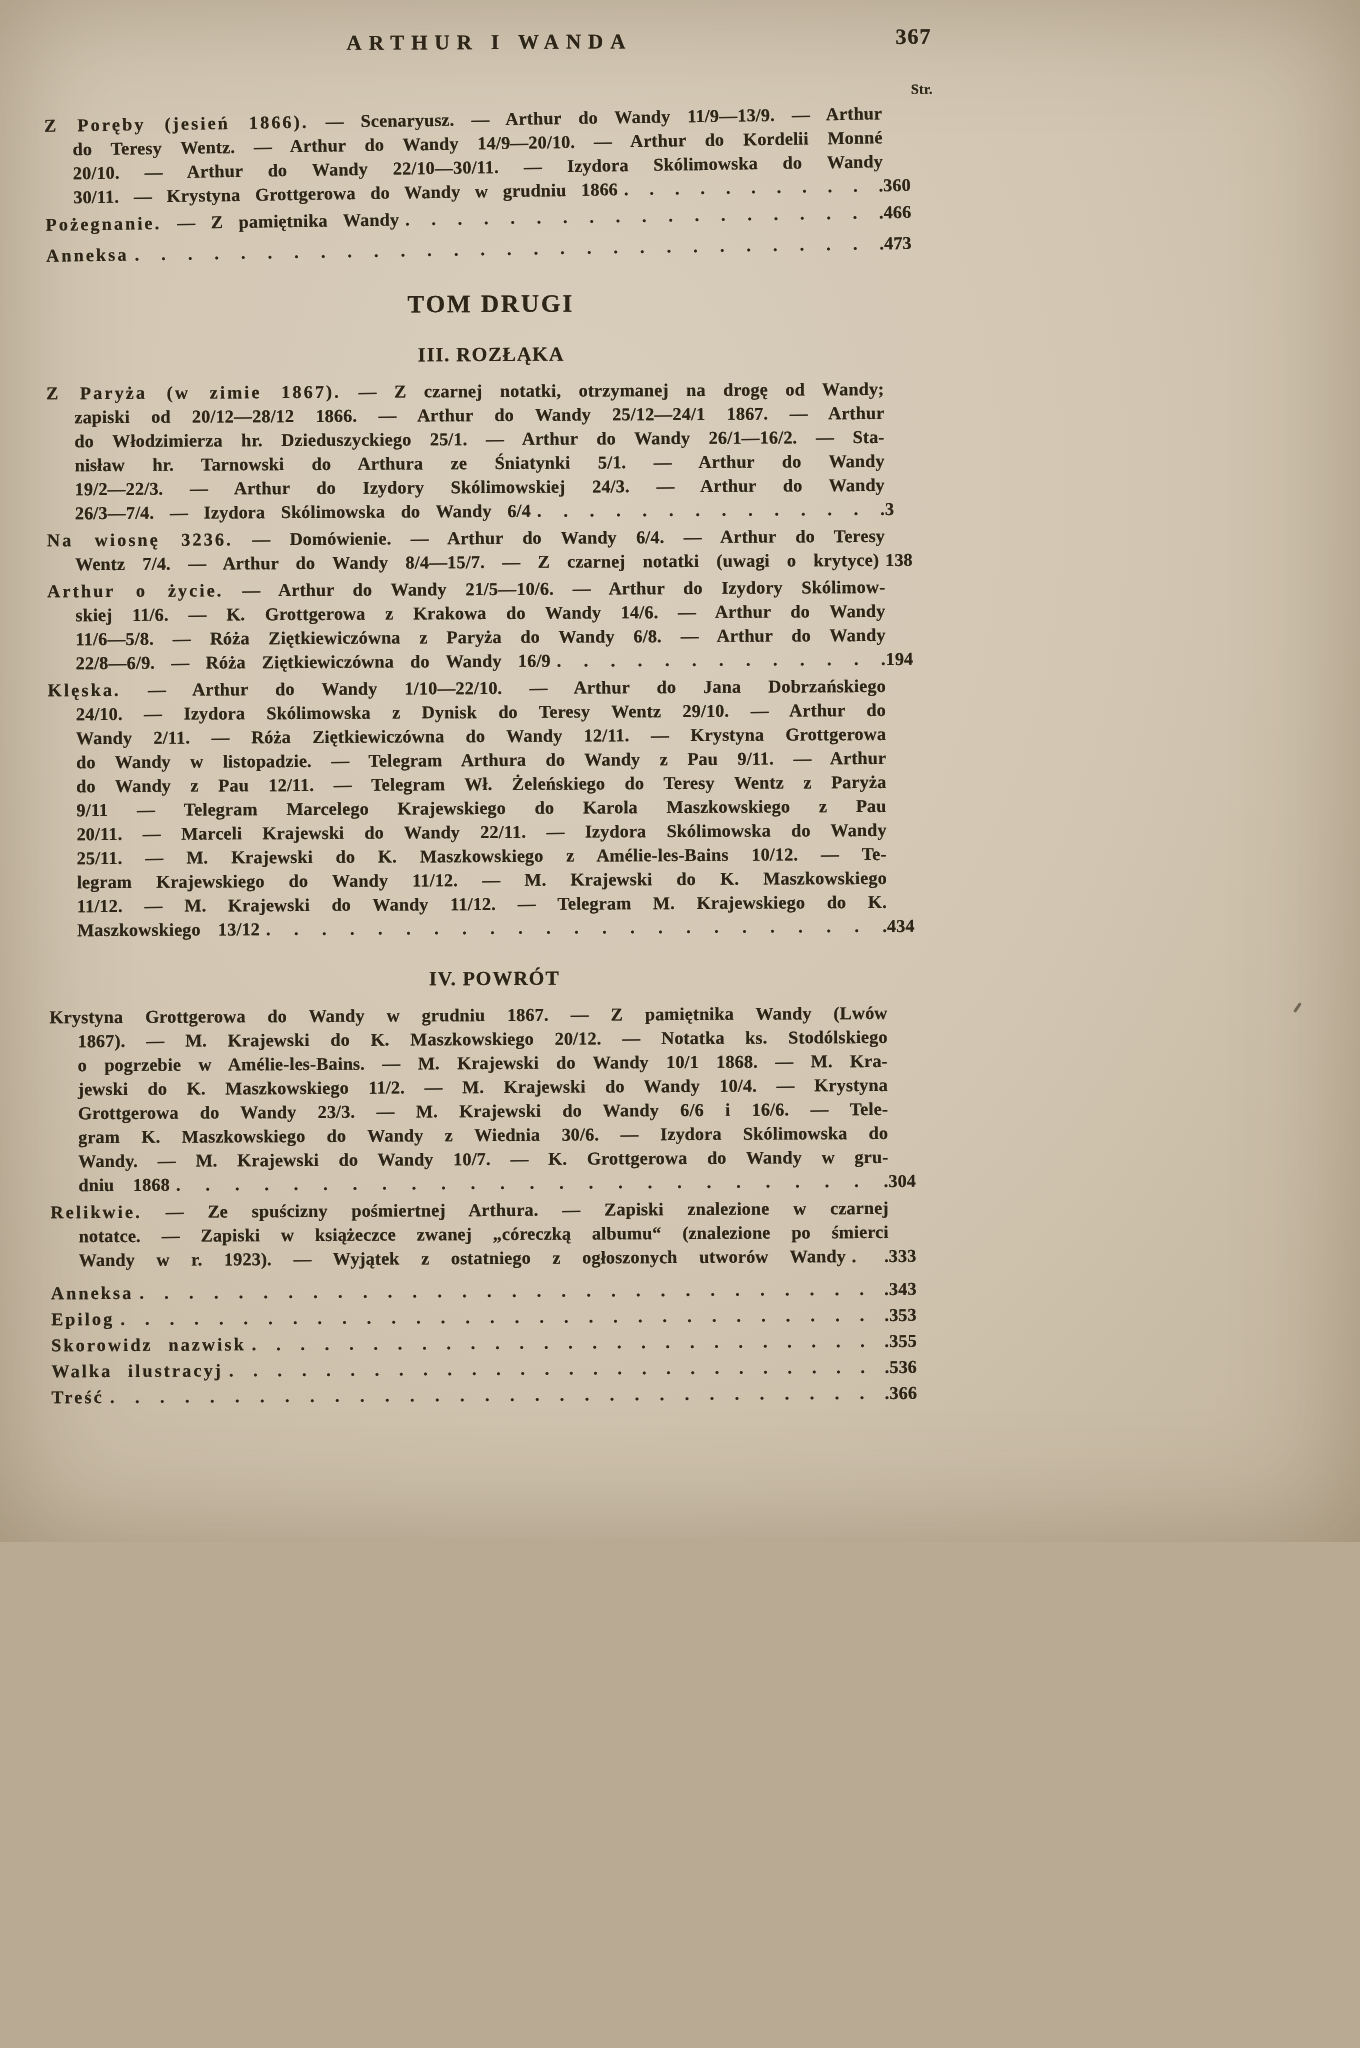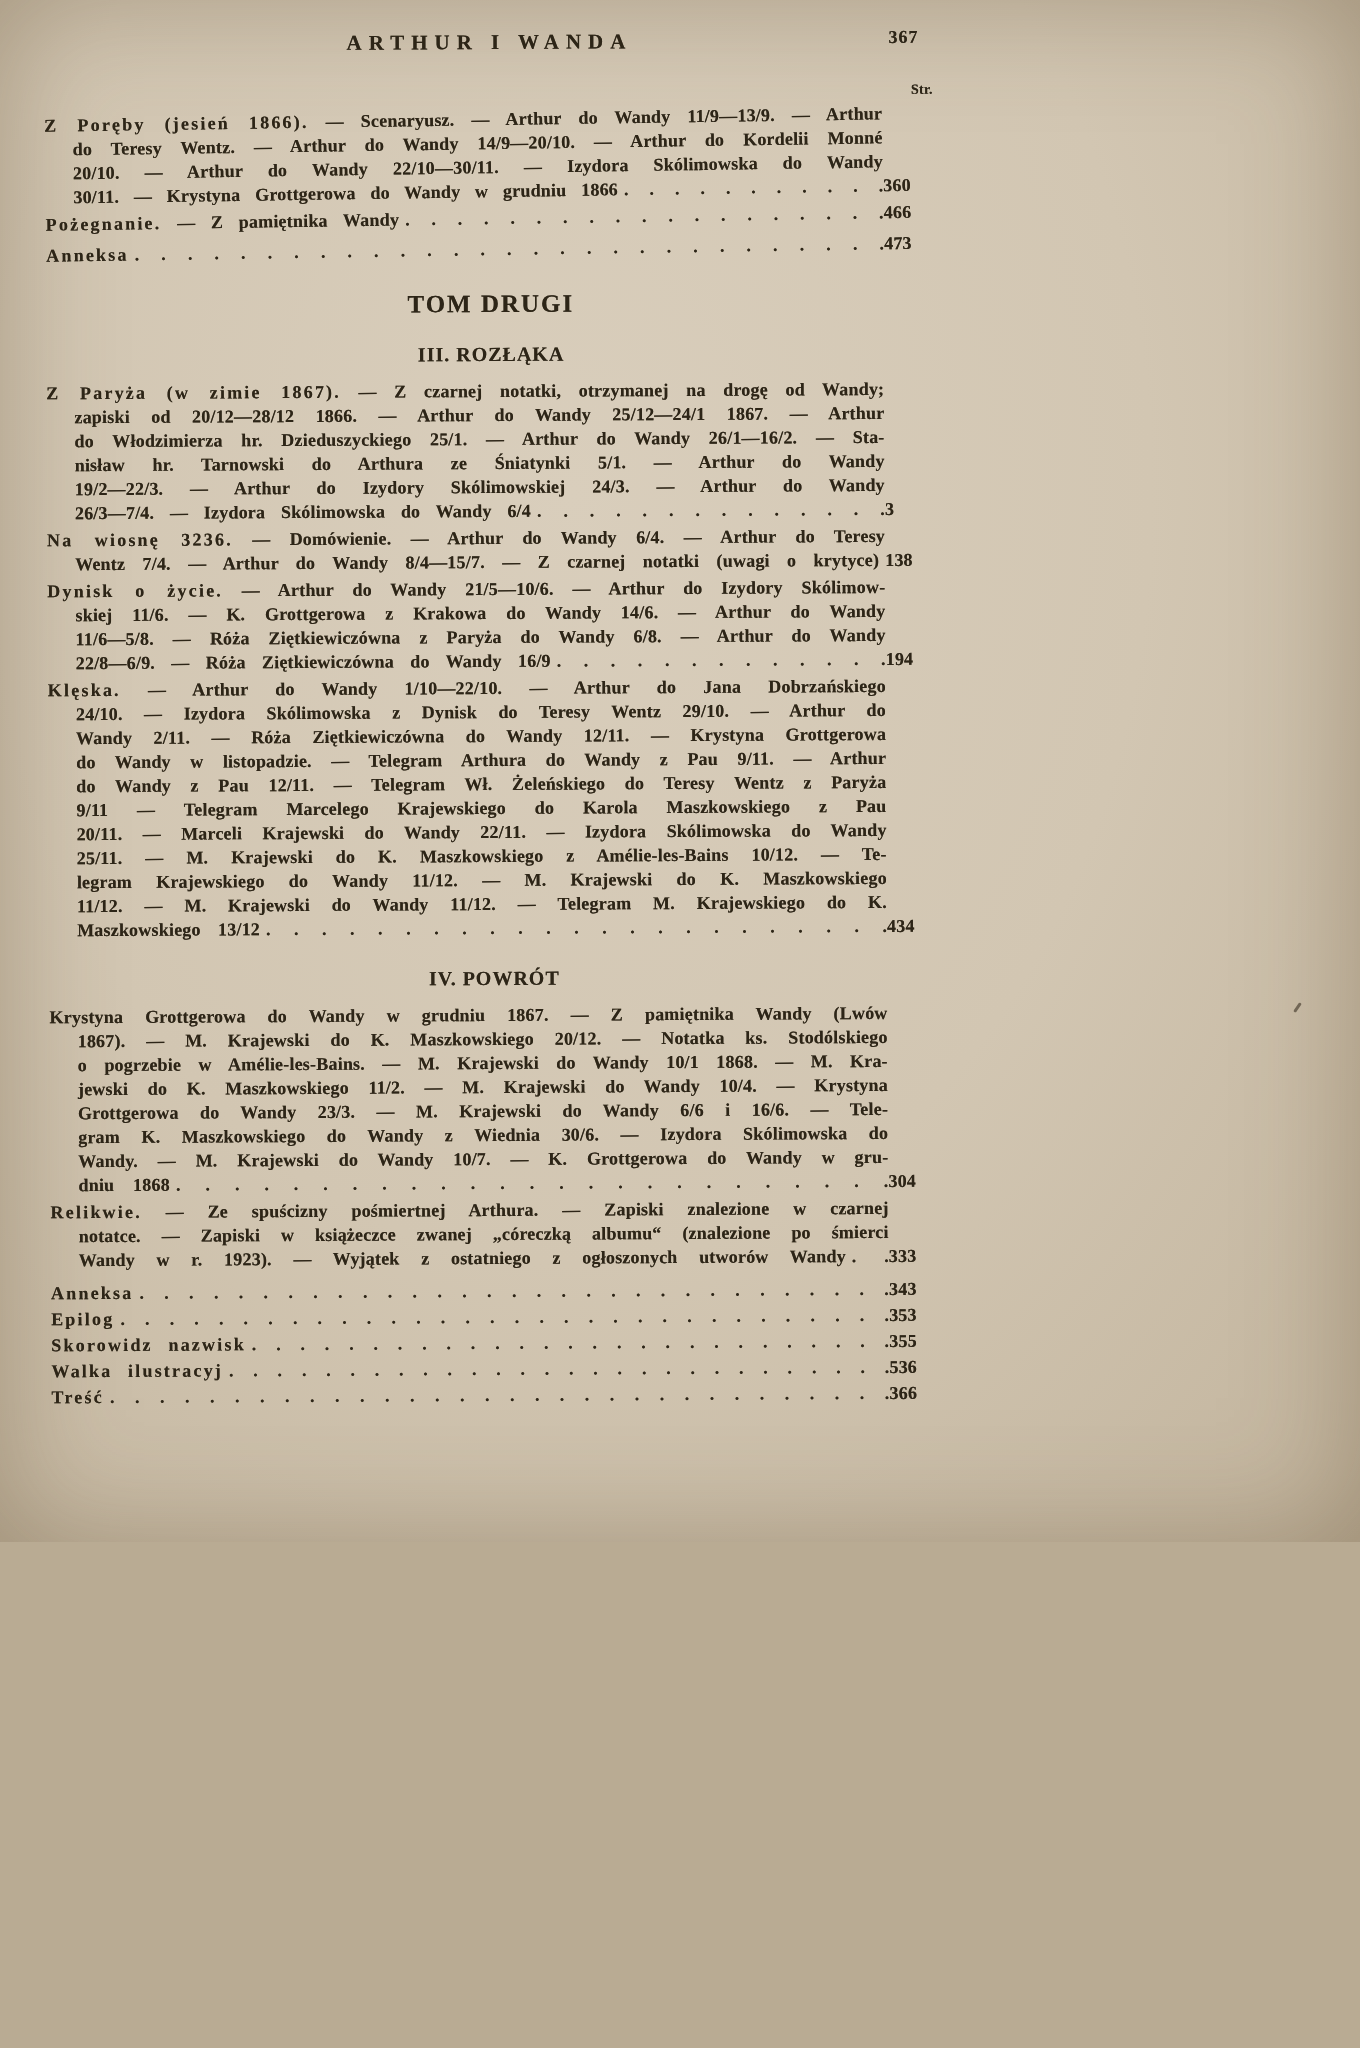--- a/index.html
+++ b/index.html
@@ -31,22 +31,22 @@
     letter-spacing:.2px;
     text-shadow:0 0 .5px rgba(45,37,23,.65);
   }
   .header-row{position:relative;height:36px;}
   .title{
     position:absolute;left:0;right:0;top:0;
     text-align:center;
     font-size:21px;letter-spacing:7px;
   }
   .folio{
-    position:absolute;right:16px;top:-3px;
-    font-size:18px;letter-spacing:1px;
+    position:absolute;right:3px;top:-3px;
+    font-size:22px;letter-spacing:1px;
   }
   .col-label{
     text-align:right;
     font-size:14px;
     margin:14px 2px 4px 0;
   }
   .section{margin-top:4px;}
   .section-intro{transform:rotate(-0.55deg);transform-origin:40% 50%;}
   .entry{display:flex;margin-bottom:3px;}
   .entry.gap-top{margin-top:7px;}
@@ -123,21 +123,21 @@
 19/2—22/3. — Arthur do Izydory Skólimowskiej 24/3. — Arthur do Wandy
 26/3—7/4. — Izydora Skólimowska do Wandy 6/4</span><span class="dots">. . . . . . . . . . . . . .</span></p>
         <span class="page-ref">3</span>
       </div>
       <div class="entry">
         <p class="etext"><span class="lead">Na wiosnę 3236.</span><span class="rest"> — Domówienie. — Arthur do Wandy 6/4. — Arthur do Teresy
 Wentz 7/4. — Arthur do Wandy 8/4—15/7. — Z czarnej notatki (uwagi o krytyce)</span><span class="dots"></span></p>
         <span class="page-ref">138</span>
       </div>
       <div class="entry">
-        <p class="etext"><span class="lead">Dynisk o życie.</span><span class="rest"> — Arthur do Wandy 21/5—10/6. — Arthur do Izydory Skólimow-
+        <p class="etext"><span class="lead">Arthur o życie.</span><span class="rest"> — Arthur do Wandy 21/5—10/6. — Arthur do Izydory Skólimow-
 skiej 11/6. — K. Grottgerowa z Krakowa do Wandy 14/6. — Arthur do Wandy
 11/6—5/8. — Róża Ziętkiewiczówna z Paryża do Wandy 6/8. — Arthur do Wandy
 22/8—6/9. — Róża Ziętkiewiczówna do Wandy 16/9</span><span class="dots">. . . . . . . . . . . . .</span></p>
         <span class="page-ref">194</span>
       </div>
       <div class="entry">
         <p class="etext"><span class="lead">Klęska.</span><span class="rest"> — Arthur do Wandy 1/10—22/10. — Arthur do Jana Dobrzańskiego
 24/10. — Izydora Skólimowska z Dynisk do Teresy Wentz 29/10. — Arthur do
 Wandy 2/11. — Róża Ziętkiewiczówna do Wandy 12/11. — Krystyna Grottgerowa
 do Wandy w listopadzie. — Telegram Arthura do Wandy z Pau 9/11. — Arthur

